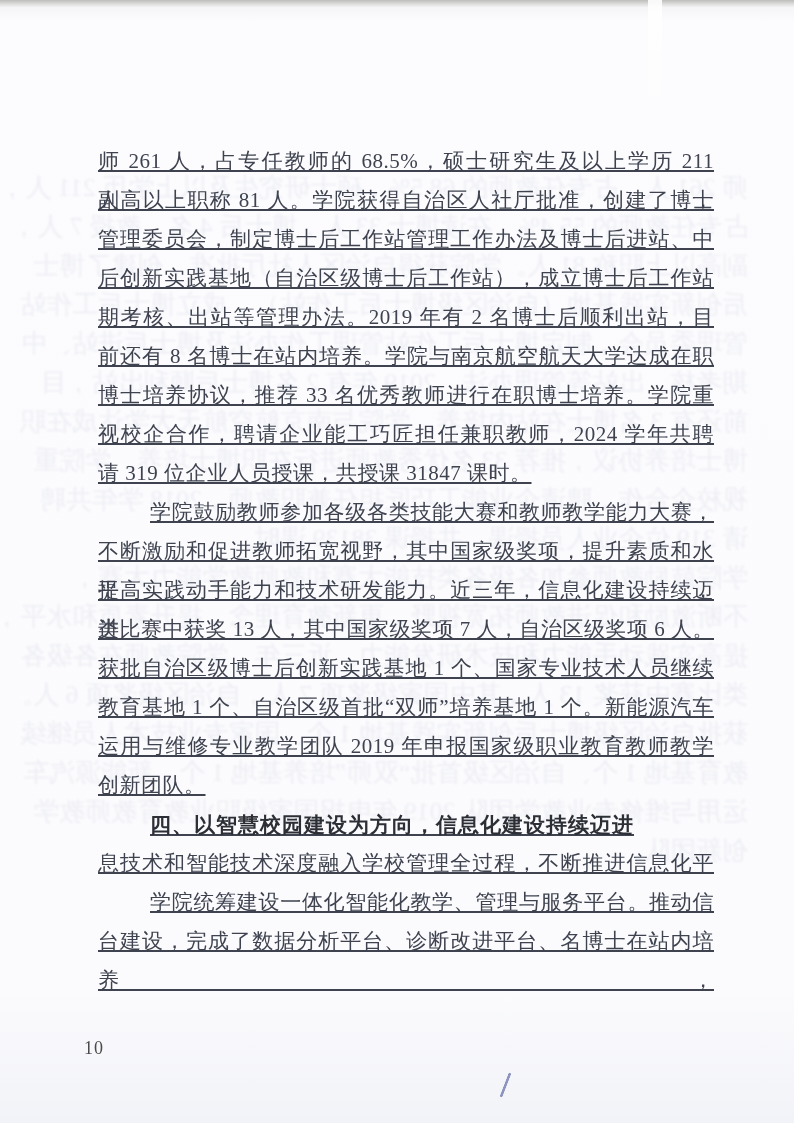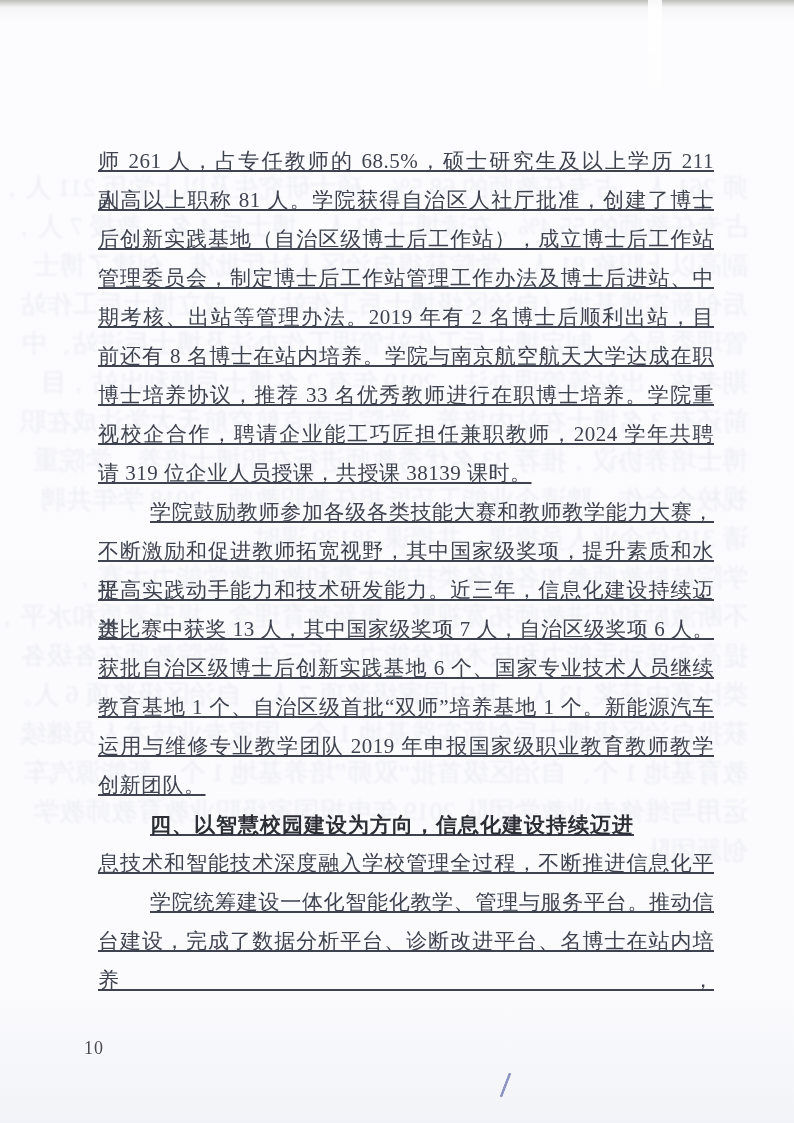--- a/index.html
+++ b/index.html
@@ -83,34 +83,34 @@
     <div>获批自治区级博士后创新实践基地 1 个、国家专业技术人员继续</div>
     <div>教育基地 1 个、自治区级首批“双师”培养基地 1 个。新能源汽车</div>
     <div>运用与维修专业教学团队 2019 年申报国家级职业教育教师教学</div>
     <div>创新团队。</div>
   </div>
 
 <div class="text-block">
   <div>
     <div class="line">师 261 人，占专任教师的 68.5%，硕士研究生及以上学历 211 人，</div>
     <div class="line">副高以上职称 81 人。学院获得自治区人社厅批准，创建了博士</div>
+    <div class="line">管理委员会，制定博士后工作站管理工作办法及博士后进站、中</div>
     <div class="line">后创新实践基地（自治区级博士后工作站），成立博士后工作站</div>
-    <div class="line">管理委员会，制定博士后工作站管理工作办法及博士后进站、中</div>
     <div class="line">期考核、出站等管理办法。2019 年有 2 名博士后顺利出站，目</div>
     <div class="line">前还有 8 名博士在站内培养。学院与南京航空航天大学达成在职</div>
     <div class="line">博士培养协议，推荐 33 名优秀教师进行在职博士培养。学院重</div>
     <div class="line">视校企合作，聘请企业能工巧匠担任兼职教师，2024 学年共聘</div>
-    <div class="line short">请 319 位企业人员授课，共授课 38139 课时。</div>
+    <div class="line short">请 319 位企业人员授课，共授课 31847 课时。</div>
   </div>
   <div>
     <div class="line indent">学院鼓励教师参加各级各类技能大赛和教师教学能力大赛，</div>
     <div class="line">不断激励和促进教师拓宽视野，其中国家级奖项，提升素质和水平，</div>
     <div class="line">提高实践动手能力和技术研发能力。近三年，信息化建设持续迈进</div>
     <div class="line">类比赛中获奖 13 人，其中国家级奖项 7 人，自治区级奖项 6 人。</div>
-    <div class="line">获批自治区级博士后创新实践基地 6 个、国家专业技术人员继续</div>
+    <div class="line">获批自治区级博士后创新实践基地 1 个、国家专业技术人员继续</div>
     <div class="line">教育基地 1 个、自治区级首批“双师”培养基地 1 个。新能源汽车</div>
     <div class="line">运用与维修专业教学团队 2019 年申报国家级职业教育教师教学</div>
     <div class="line short">创新团队。</div>
   </div>
   <div class="line heading">四、以智慧校园建设为方向，信息化建设持续迈进</div>
   <div>
     <div class="line">息技术和智能技术深度融入学校管理全过程，不断推进信息化平</div>
     <div class="line indent">学院统筹建设一体化智能化教学、管理与服务平台。推动信</div>
     <div class="line">台建设，完成了数据分析平台、诊断改进平台、名博士在站内培养，</div>
   </div>

